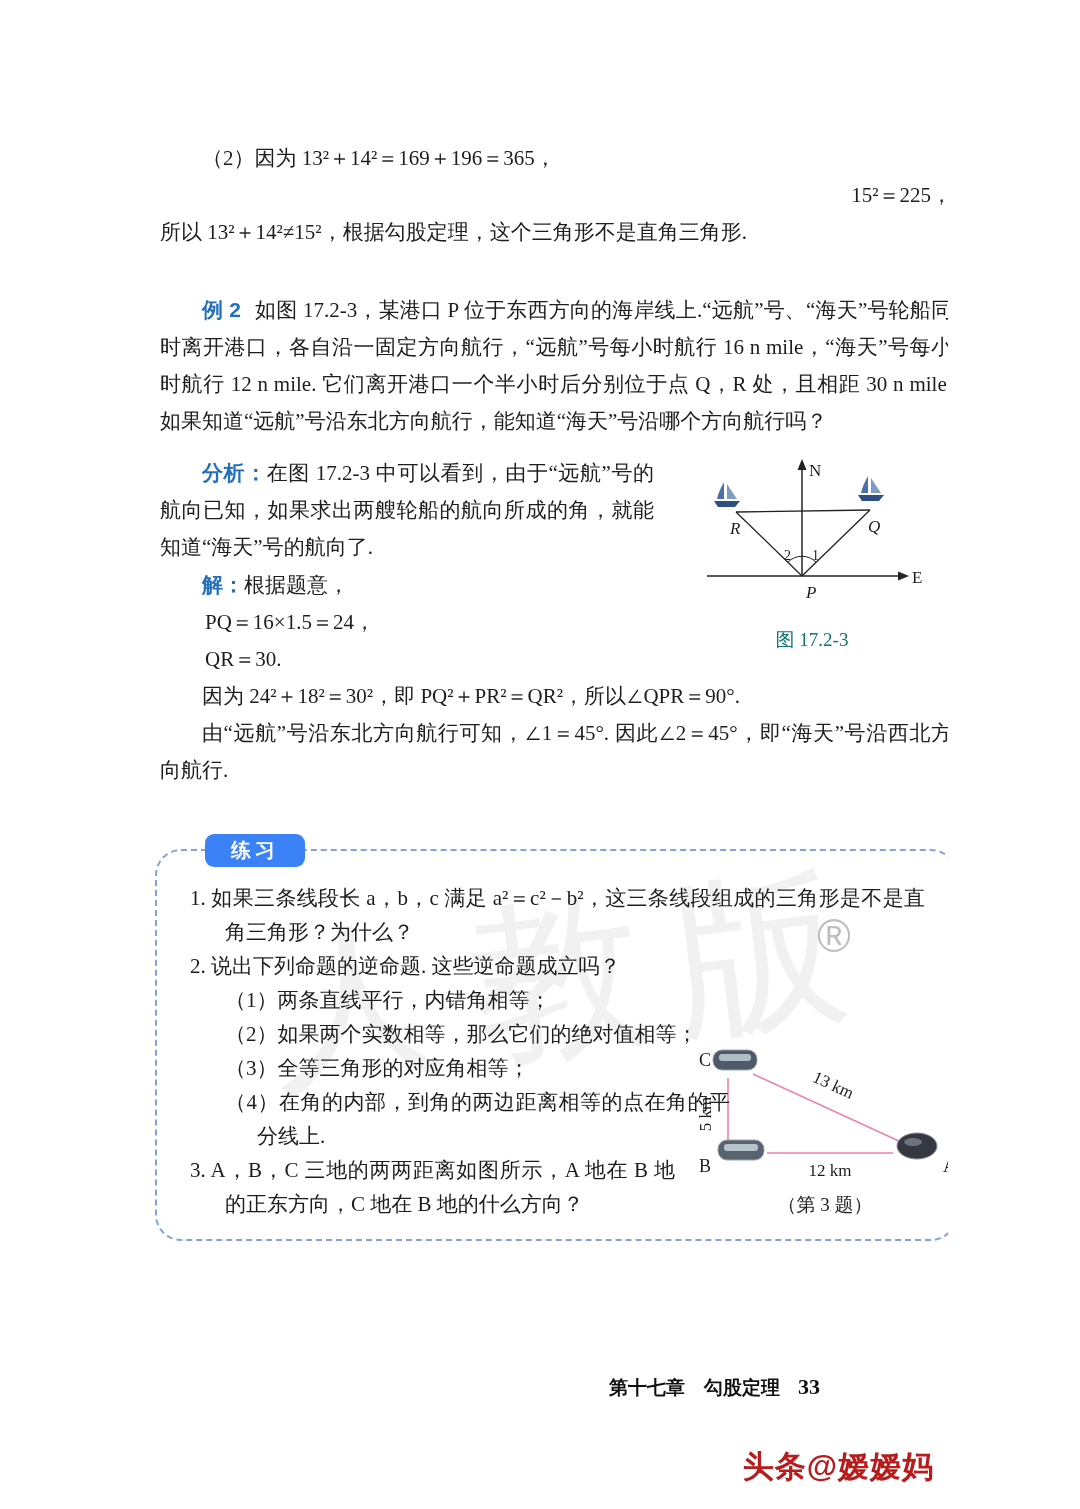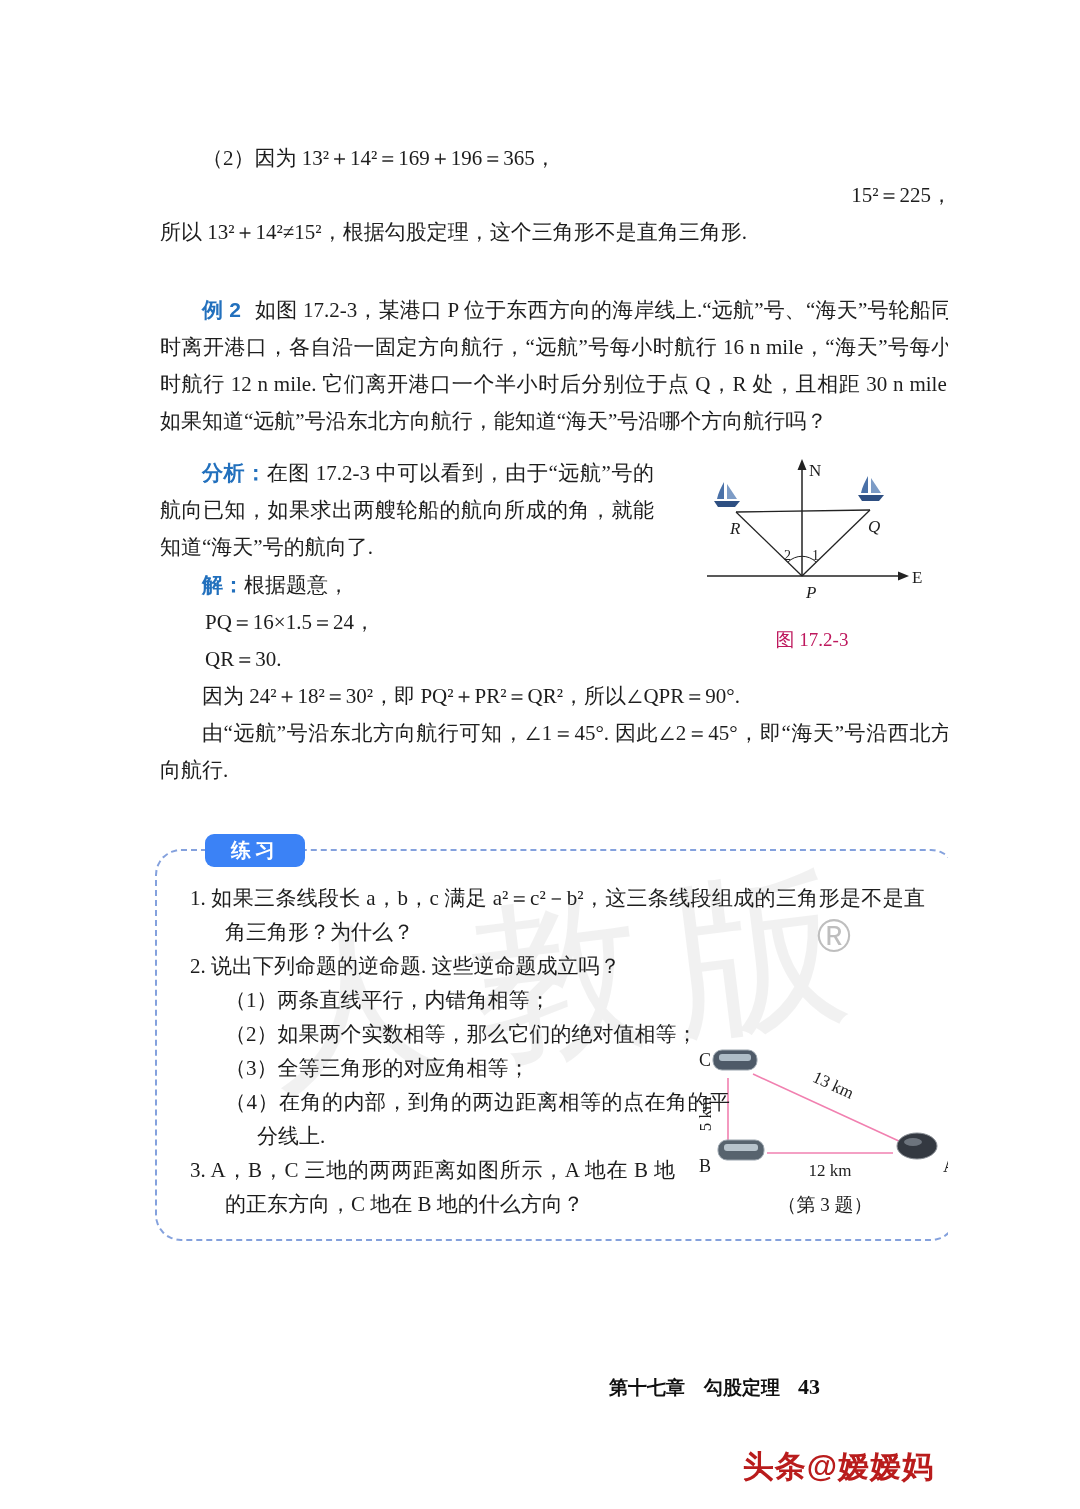--- a/index.html
+++ b/index.html
@@ -11,21 +11,21 @@
   }
   .content { position:absolute; left:160px; top:140px; width:792px; }
   .ind2 { text-indent:2em; }
   .para { text-align:justify; }
   .label-blue { color:#2270bd; font-weight:700; font-family:"Liberation Sans", sans-serif; }
   .label-ex { margin-right:14px; }
   .sol2-sub { margin-left:215px;text-align:right; }
   .example { margin-top:40px; }
   .mid { margin-top:14px; }
   .fig1 { float:right; width:280px; margin:0 0 4px 18px; text-align:center; }
-  .fig-caption { font-size:19px; line-height:28px; color:#be185d; }
+  .fig-caption { font-size:19px; line-height:28px; color:#0f766e; }
   .eqs { margin-left:45px; }
   svg text { font-family:"Liberation Serif", serif; fill:#1d1d1d; }
   .t-it { font-style:italic; font-size:17px; }
   .t-ax { font-size:17px; }
   .t-ang { font-size:14px; }
   .t-pt { font-size:18px; }
   .t-dist { font-size:17px; }
 
   .ex-box {
     position:relative; margin:60px 0 0 -5px; width:802px;
@@ -167,16 +167,16 @@
           <text x="76" y="72" class="t-dist" transform="rotate(-90 76 72)" text-anchor="middle">5 km</text>
           <text x="195" y="134" class="t-dist" text-anchor="middle">12 km</text>
           <text x="196" y="48" class="t-dist" transform="rotate(25 196 48)" text-anchor="middle">13 km</text>
         </svg>
         <div class="ex-fig-caption">（第 3 题）</div>
       </div>
     </div>
 
   </div>
 
-  <div class="footer"><span>第十七章　勾股定理</span><span class="pagenum">43</span></div>
+  <div class="footer"><span>第十七章　勾股定理</span><span class="pagenum">33</span></div>
 
   <div class="credit">头条@嫒嫒妈</div>
 </div>
 
 </body></html>

